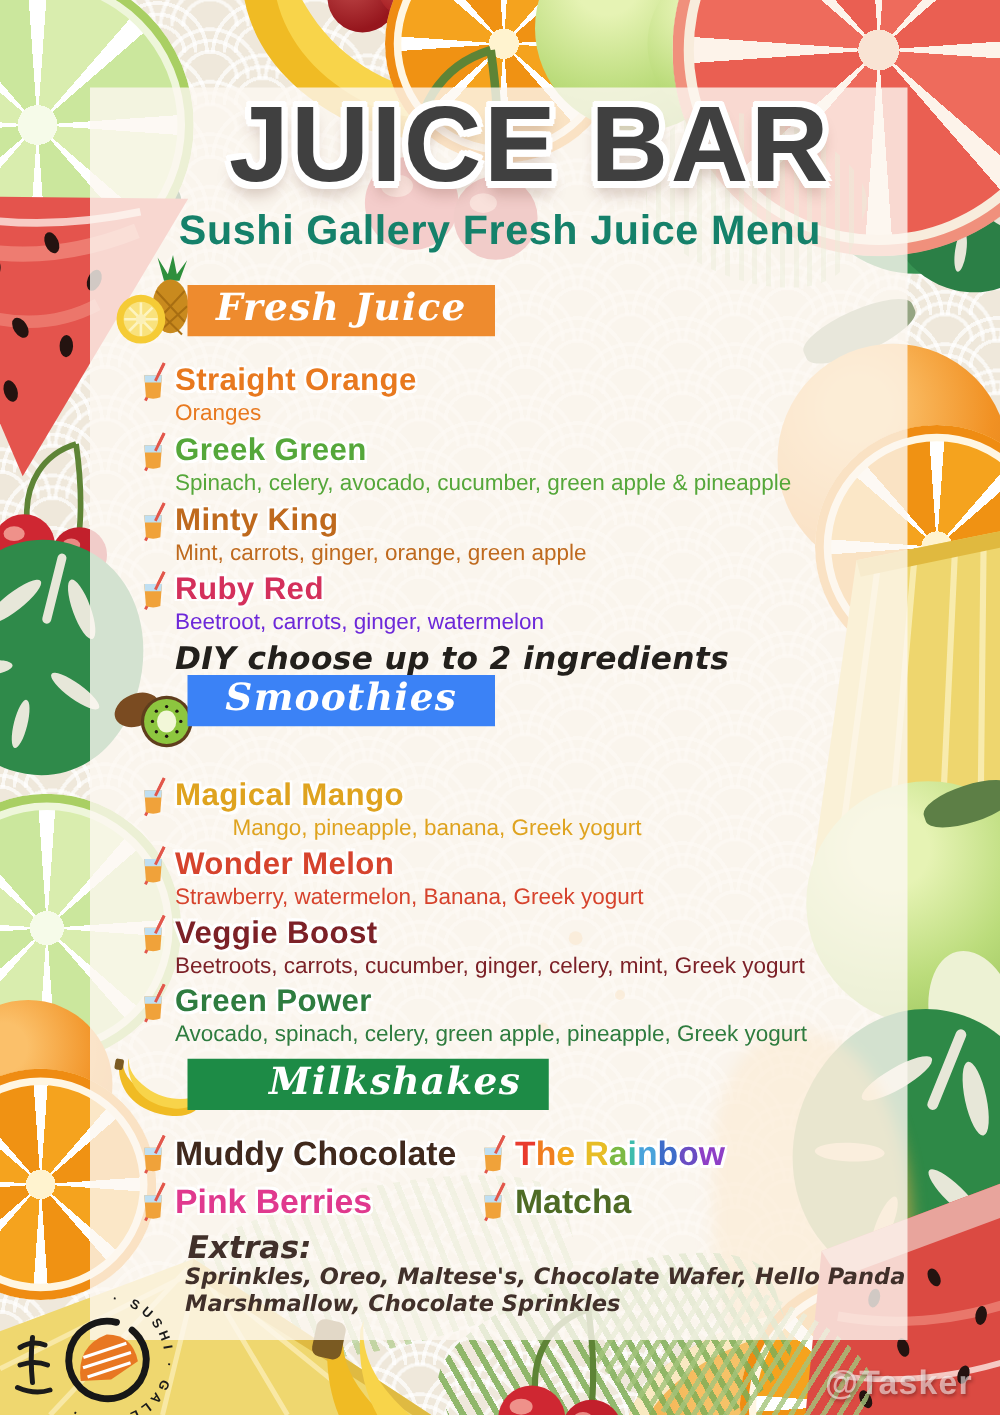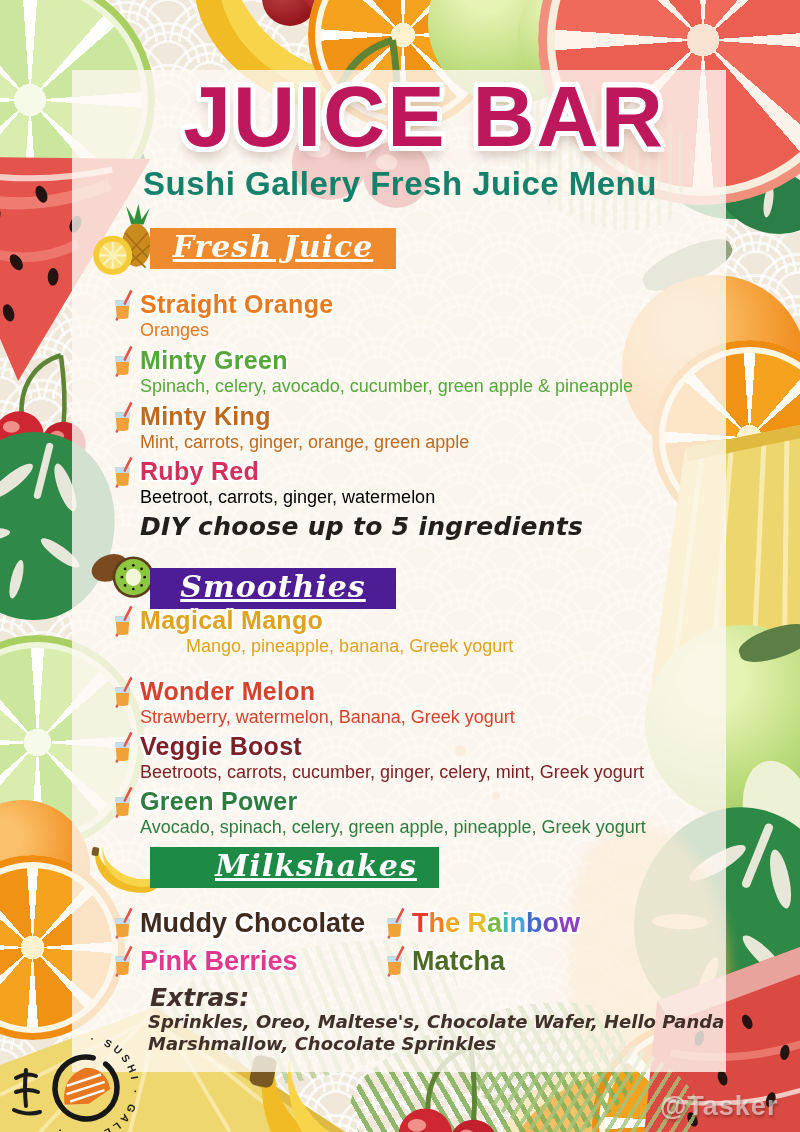--- a/index.html
+++ b/index.html
@@ -37,21 +37,21 @@
   
   .card{position:absolute;left:72px;top:70px;width:654px;height:1002px;background:rgba(252,248,241,.8);}
   
   .content{position:absolute;inset:0;}
   .title{position:absolute;left:0;right:0;top:64px;margin:0;text-align:center;
     font:900 86px/104px "Liberation Sans",sans-serif;letter-spacing:2px;
     text-shadow:-4px -4px 0 #fff,4px -4px 0 #fff,-4px 4px 0 #fff,4px 4px 0 #fff,-5px 0 0 #fff,5px 0 0 #fff,0 -5px 0 #fff,0 5px 0 #fff,-3px 5px 0 #fff,3px 5px 0 #fff,-3px -5px 0 #fff,3px -5px 0 #fff,0 9px 12px rgba(90,40,20,.28);}
   .subtitle{position:absolute;left:0;right:0;top:164px;margin:0;text-align:center;
     font:700 33px/40px "Liberation Sans",sans-serif;letter-spacing:.5px;}
   .banner{position:absolute;left:150px;width:246px;height:41px;display:flex;align-items:center;justify-content:center;}
-  .banner .bt{font:italic 700 30px/34px "DejaVu Serif",serif;color:#fff;letter-spacing:1px;padding-bottom:3px;text-decoration:underline;}
+  .banner .bt{font:italic 700 30px/34px "DejaVu Serif",serif;color:#fff;letter-spacing:1px;padding-bottom:3px;}
   .bicon{position:absolute;}
   .item{position:absolute;left:140px;}
   .item .glass,.shake .glass{position:absolute;left:-29px;top:-1px;width:23px;height:33px;}
   .item .n{font:700 25px/28px "Liberation Sans",sans-serif;letter-spacing:.3px;
            text-shadow:-2px -2px 0 rgba(255,255,255,.9),2px -2px 0 rgba(255,255,255,.9),-2px 2px 0 rgba(255,255,255,.9),2px 2px 0 rgba(255,255,255,.9);}
   .item .d{font:400 18px/22px "Liberation Sans",sans-serif;margin-top:1px;}
   .note{position:absolute;left:140px;top:512px;font:italic 700 25px "DejaVu Sans",sans-serif;color:#23201c;letter-spacing:.3px;}
   .shake{position:absolute;}
   .shake .n{font:700 27px/30px "Liberation Sans",sans-serif;
             text-shadow:-2px -2px 0 #fff,2px -2px 0 #fff,-2px 2px 0 #fff,2px 2px 0 #fff;}
@@ -226,69 +226,69 @@
     <div class="art palm" style="left:352px;top:1015px;width:280px;height:150px;background:repeating-linear-gradient(78deg,rgba(127,174,87,.85) 0 5px,rgba(255,255,255,0) 5px 12px);transform:rotate(-18deg);"></div>
     <div class="art palm" style="left:468px;top:1028px;width:230px;height:120px;background:repeating-linear-gradient(100deg,rgba(163,196,123,.8) 0 4px,rgba(255,255,255,0) 4px 11px);transform:rotate(22deg);"></div>
     <svg class="art" style="left:368px;top:1042px;width:160px;height:130px;">
         <use href="#cherries"></use>
       </svg>
   </div>
 
   <div class="card"></div>
 
   <div class="content">
-    <h1 class="title" style="color: #be185d; padding-left: 48px;">JUICE BAR</h1>
+    <h1 class="title" style="color: #404040; padding-left: 48px;">JUICE BAR</h1>
     <h2 class="subtitle" style="color: rgb(21, 129, 106);">Sushi Gallery Fresh Juice Menu</h2>
 
     <section>
       <svg class="bicon" style="left:92px;top:204px;width:62px;height:76px;">
           <use href="#pineapple-sm"></use>
         </svg>
       <div class="banner" style="top: 228px; background: rgb(238, 139, 46);">
         <span class="bt">Fresh Juice</span>
       </div>
       <div class="item" style="top:290px;">
         <svg class="glass">
             <use href="#glass"></use>
           </svg>
         <div class="n" style="color: rgb(232, 121, 31);">Straight Orange</div>
         <div class="d" style="color: rgb(232, 121, 31);">Oranges</div>
       </div>
       <div class="item" style="top:346px;">
         <svg class="glass">
             <use href="#glass"></use>
           </svg>
-        <div class="n" style="color: rgb(85, 167, 58);">Minty Green</div>
+        <div class="n" style="color: rgb(85, 167, 58);">Greek Green</div>
         <div class="d" style="color: rgb(85, 167, 58);">Spinach, celery, avocado, cucumber, green apple &amp; pineapple</div>
       </div>
       <div class="item" style="top:402px;">
         <svg class="glass">
             <use href="#glass"></use>
           </svg>
         <div class="n" style="color: rgb(191, 106, 30);">Minty King</div>
         <div class="d" style="color: rgb(191, 106, 30);">Mint, carrots, ginger, orange, green apple</div>
       </div>
       <div class="item" style="top:457px;">
         <svg class="glass">
             <use href="#glass"></use>
           </svg>
         <div class="n" style="color: rgb(212, 48, 92);">Ruby Red</div>
-        <div class="d" style="color: #000000;">Beetroot, carrots, ginger, watermelon</div>
-      </div>
-      <div class="note">DIY choose up to 5 ingredients</div>
+        <div class="d" style="color: #6d28d9;">Beetroot, carrots, ginger, watermelon</div>
+      </div>
+      <div class="note">DIY choose up to 2 ingredients</div>
     </section>
 
     <section>
       <svg class="bicon" style="left:90px;top:542px;width:66px;height:60px;">
           <use href="#kiwi"></use>
         </svg>
-      <div class="banner" style="top: 568px; background: #4c1d95;">
+      <div class="banner" style="top: 540px; background: #3b82f6;">
         <span class="bt">Smoothies</span>
       </div>
-      <div class="item" style="top:606px;">
+      <div class="item" style="top:622px;">
         <svg class="glass">
             <use href="#glass"></use>
           </svg>
         <div class="n" style="color: rgb(223, 163, 31);">Magical Mango</div>
         <div class="d" style="color: rgb(223, 163, 31); margin-left: 46px;">Mango, pineapple, banana, Greek yogurt</div>
       </div>
       <div class="item" style="top:677px;">
         <svg class="glass">
             <use href="#glass"></use>
           </svg>

